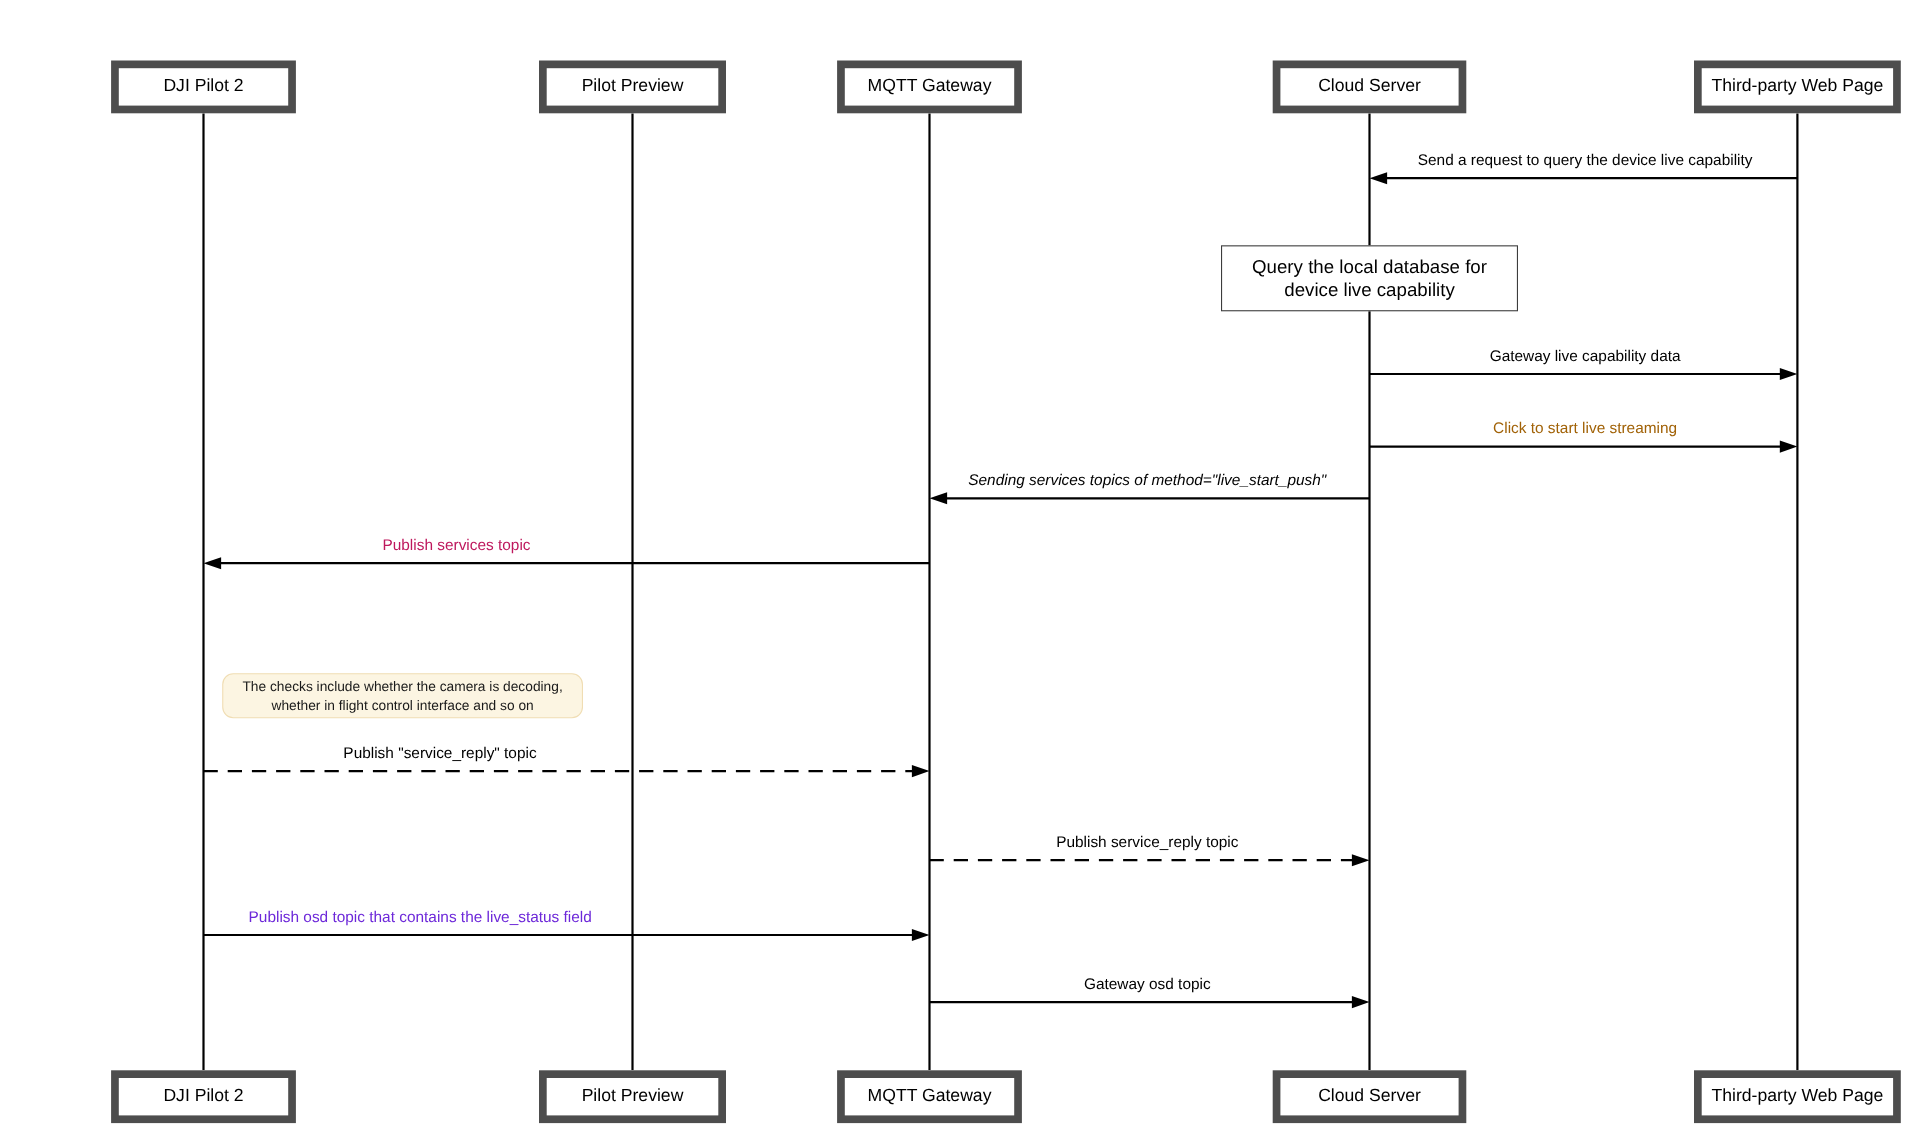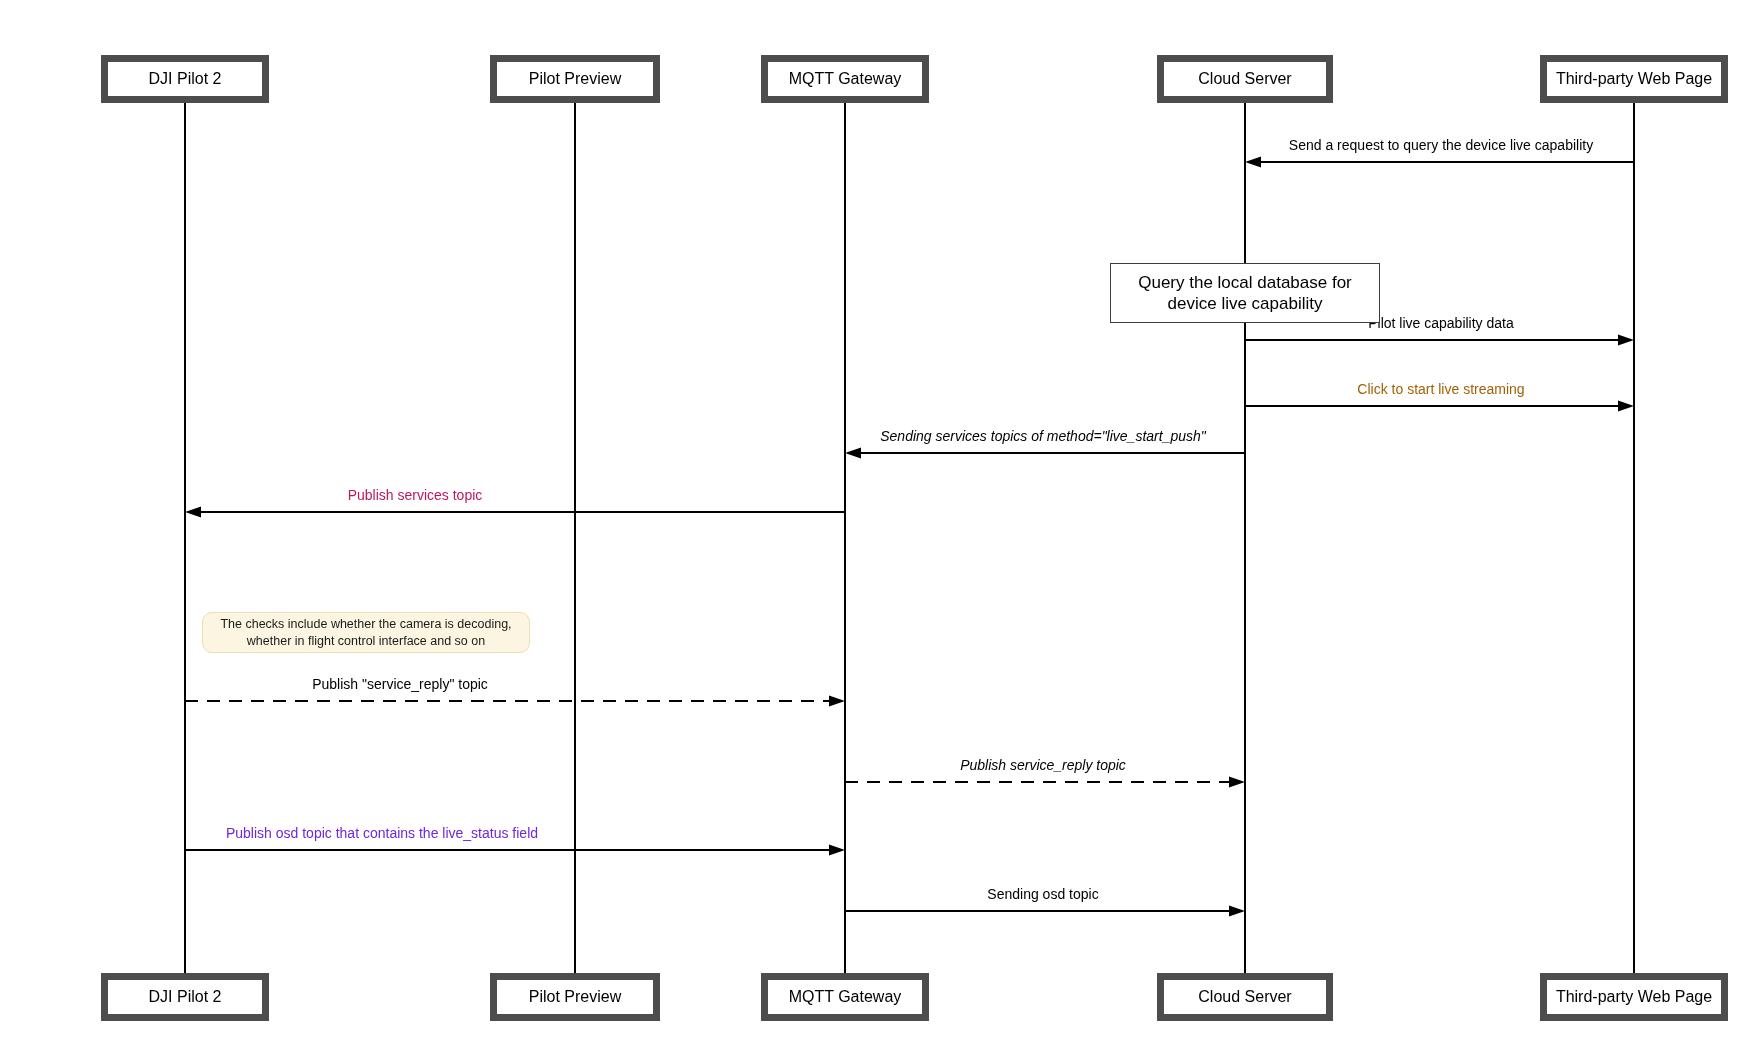--- a/index.html
+++ b/index.html
@@ -32,21 +32,20 @@
     border: 1px solid #3d3d3d;
     display: flex;
     align-items: center;
     justify-content: center;
     text-align: center;
     font-size: 17px;
     line-height: 1.25;
     color: #000000;
     z-index: 3;
     padding: 2px 8px;
-    margin-top: 40px;
   }
   .msg-label {
     position: absolute;
     transform: translateX(-50%);
     white-space: nowrap;
     font-size: 14px;
     color: #000000;
     z-index: 2;
   }
   .note-box {
@@ -87,28 +86,28 @@
       <line x1="185" x2="835" y1="701" y2="701" stroke="#000000" stroke-width="2" stroke-dasharray="13 9"></line>
       <polygon points="845,701 829,695.5 829,706.5" fill="#000000"></polygon>
       <line x1="845" x2="1235" y1="782" y2="782" stroke="#000000" stroke-width="2" stroke-dasharray="13 9"></line>
       <polygon points="1245,782 1229,776.5 1229,787.5" fill="#000000"></polygon>
       <line x1="185" x2="835" y1="850" y2="850" stroke="#000000" stroke-width="2"></line>
       <polygon points="845,850 829,844.5 829,855.5" fill="#000000"></polygon>
       <line x1="845" x2="1235" y1="911" y2="911" stroke="#000000" stroke-width="2"></line>
       <polygon points="1245,911 1229,905.5 1229,916.5" fill="#000000"></polygon>
     </svg>
     <div class="msg-label" style="left: 1441px; top: 137px; color: rgb(0, 0, 0);">Send a request to query the device live capability</div>
-    <div class="msg-label" style="left: 1441px; top: 315px; color: rgb(0, 0, 0);">Pilot live capability data</div>
+    <div class="msg-label" style="left: 1441px; top: 315px; color: rgb(0, 0, 0);">Gateway live capability data</div>
     <div class="msg-label" style="left: 1441px; top: 381px; color: #a16207;">Click to start live streaming</div>
     <div class="msg-label" style="left: 1043px; top: 428px; color: rgb(0, 0, 0); font-style: italic;">Sending services topics of method="live_start_push"</div>
     <div class="msg-label" style="left: 415px; top: 487px; color: #be185d;">Publish services topic</div>
     <div class="msg-label" style="left: 400px; top: 676px; color: rgb(0, 0, 0);">Publish "service_reply" topic</div>
-    <div class="msg-label" style="left: 1043px; top: 757px; color: rgb(0, 0, 0); font-style: italic;">Publish service_reply topic</div>
+    <div class="msg-label" style="left: 1043px; top: 757px; color: rgb(0, 0, 0);">Publish service_reply topic</div>
     <div class="msg-label" style="left: 382px; top: 825px; color: #6d28d9;">Publish osd topic that contains the live_status field</div>
-    <div class="msg-label" style="left: 1043px; top: 886px; color: rgb(0, 0, 0);">Sending osd topic</div>
+    <div class="msg-label" style="left: 1043px; top: 886px; color: rgb(0, 0, 0);">Gateway osd topic</div>
     <div class="actor-box" style="left: 101px; top: 55px; width: 168px; height: 48px; background: rgb(255, 255, 255); border-color: rgb(77, 77, 77);">DJI Pilot 2</div>
     <div class="actor-box" style="left: 101px; top: 973px; width: 168px; height: 48px; background: rgb(255, 255, 255); border-color: rgb(77, 77, 77);">DJI Pilot 2</div>
     <div class="actor-box" style="left: 490px; top: 55px; width: 170px; height: 48px; background: rgb(255, 255, 255); border-color: rgb(77, 77, 77);">Pilot Preview</div>
     <div class="actor-box" style="left: 490px; top: 973px; width: 170px; height: 48px; background: rgb(255, 255, 255); border-color: rgb(77, 77, 77);">Pilot Preview</div>
     <div class="actor-box" style="left: 761px; top: 55px; width: 168px; height: 48px; background: rgb(255, 255, 255); border-color: rgb(77, 77, 77);">MQTT Gateway</div>
     <div class="actor-box" style="left: 761px; top: 973px; width: 168px; height: 48px; background: rgb(255, 255, 255); border-color: rgb(77, 77, 77);">MQTT Gateway</div>
     <div class="actor-box" style="left: 1157px; top: 55px; width: 176px; height: 48px; background: rgb(255, 255, 255); border-color: rgb(77, 77, 77);">Cloud Server</div>
     <div class="actor-box" style="left: 1157px; top: 973px; width: 176px; height: 48px; background: rgb(255, 255, 255); border-color: rgb(77, 77, 77);">Cloud Server</div>
     <div class="actor-box" style="left: 1540px; top: 55px; width: 188px; height: 48px; background: rgb(255, 255, 255); border-color: rgb(77, 77, 77);">Third-party Web Page</div>
     <div class="actor-box" style="left: 1540px; top: 973px; width: 188px; height: 48px; background: rgb(255, 255, 255); border-color: rgb(77, 77, 77);">Third-party Web Page</div>

